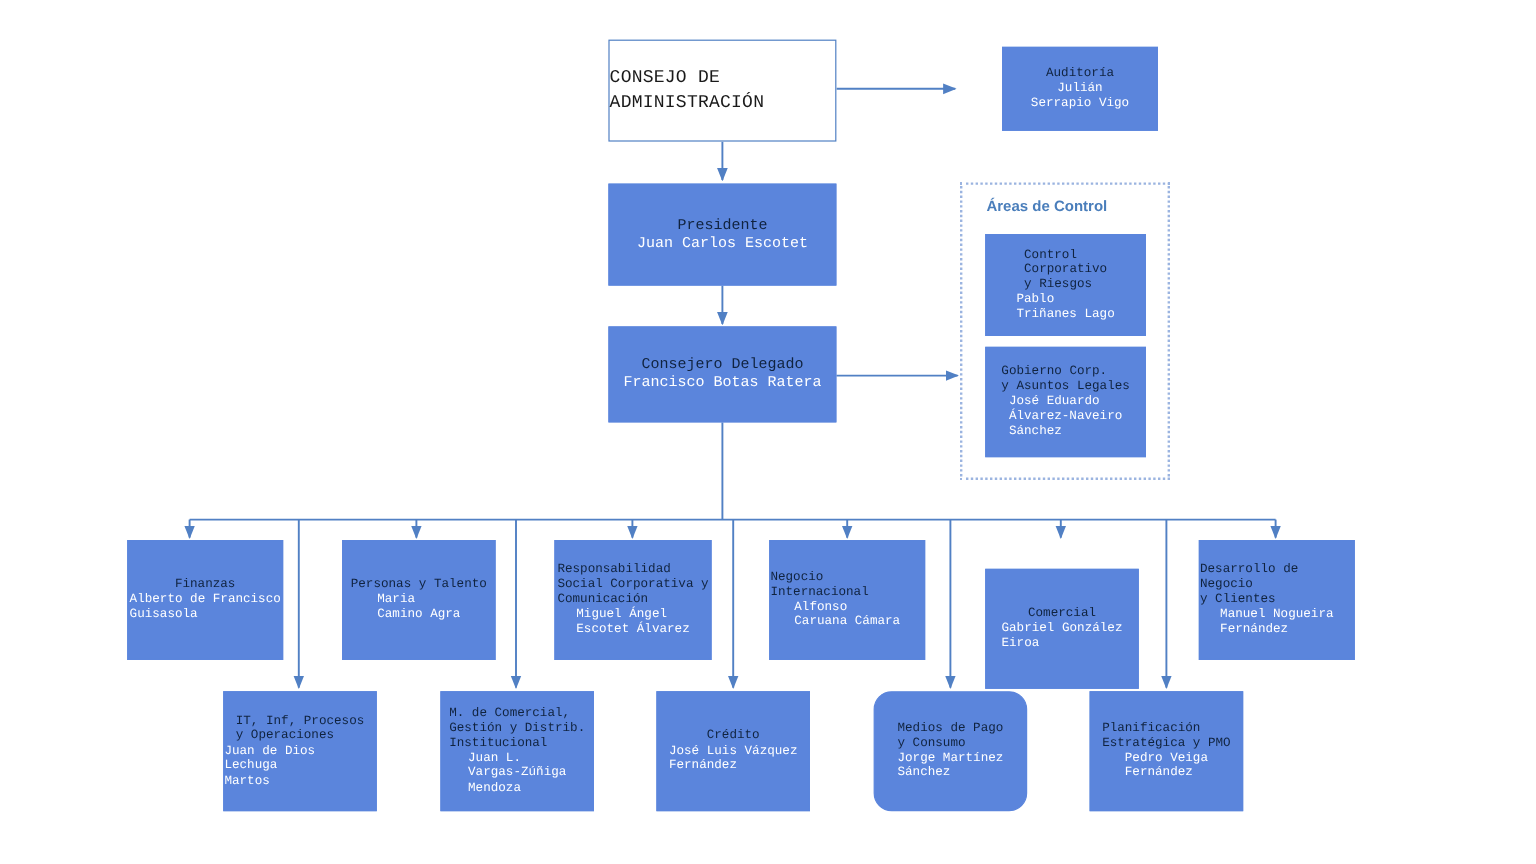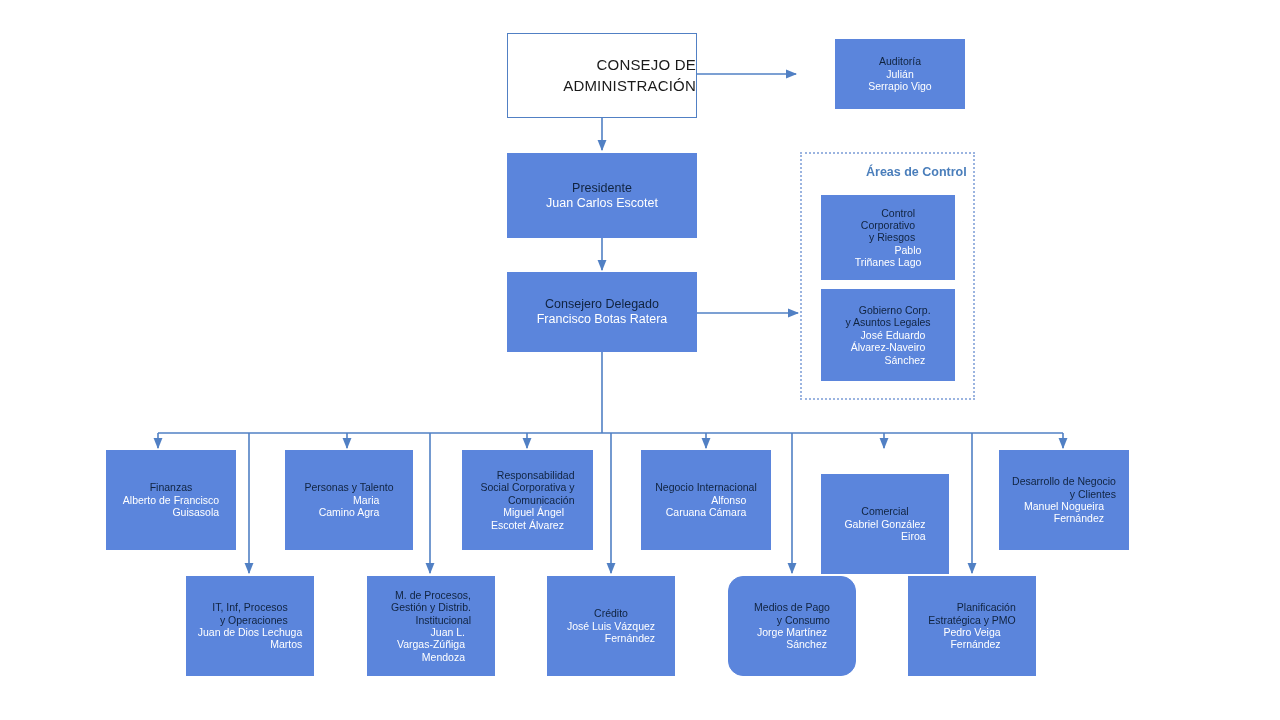--- a/index.html
+++ b/index.html
@@ -15,23 +15,24 @@
   
   #connectors{position:absolute;left:0;top:0;width:1280px;height:720px;}
 
   .node{
     position:absolute;
     box-sizing:border-box;
     display:flex;
     flex-direction:column;
     align-items:center;
     justify-content:center;
-    text-align:right;
+    text-align:left;
     line-height:1.18;
     z-index:2;
+    font-family:Liberation Mono, monospace;
   }
   .node .title{color:#10233f;}
   .node .person{color:#ffffff;}
 
   
   .node.filled{
     background:#5b85dc;
     border:1px solid #5b85dc;
   }
   
@@ -100,21 +101,21 @@
 
       <path d="M 249 433 L 249 573" marker-end="url(#arrow)"></path>
       <path d="M 430 433 L 430 573" marker-end="url(#arrow)"></path>
       <path d="M 611 433 L 611 573" marker-end="url(#arrow)"></path>
       <path d="M 792 433 L 792 573" marker-end="url(#arrow)"></path>
       <path d="M 972 433 L 972 573" marker-end="url(#arrow)"></path>
     </g>
   </svg>
 
   <div class="group-box" style="left:800px;top:152px;width:175px;height:248px;"></div>
-  <div class="group-label" style="left:822px;top:165px;margin-left:44px;">Áreas de Control</div>
+  <div class="group-label" style="left:822px;top:165px;">Áreas de Control</div>
 
   <div class="node root" style="left:507px;top:33px;width:190px;height:85px;">
     <div class="title">
       <span>CONSEJO DE ADMINISTRACIÓN</span>
     </div>
   </div>
 
   <div class="node filled fs11" style="left:835px;top:39px;width:130px;height:70px;">
     <div class="title">Auditoría</div>
     <div class="person">Julián</div>
@@ -224,21 +225,21 @@
         <div>y Operaciones</div>
       </div>
     <div class="person">
         <div>Juan de Dios Lechuga</div>
         <div>Martos</div>
       </div>
   </div>
 
   <div class="node filled fs11" style="left:367px;top:576px;width:128px;height:100px;">
     <div class="title">
-        <div>M. de Procesos,</div>
+        <div>M. de Comercial,</div>
         <div>Gestión y Distrib.</div>
         <div>Institucional</div>
       </div>
     <div class="person">
         <div>Juan L.</div>
         <div>Vargas-Zúñiga</div>
         <div>Mendoza</div>
       </div>
   </div>
 

